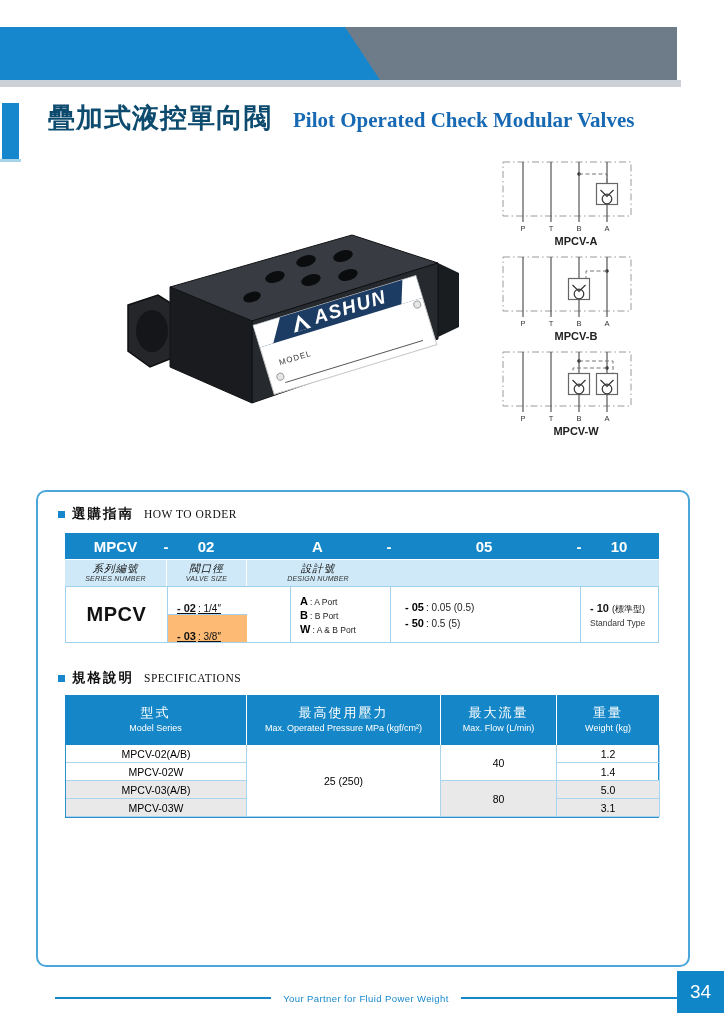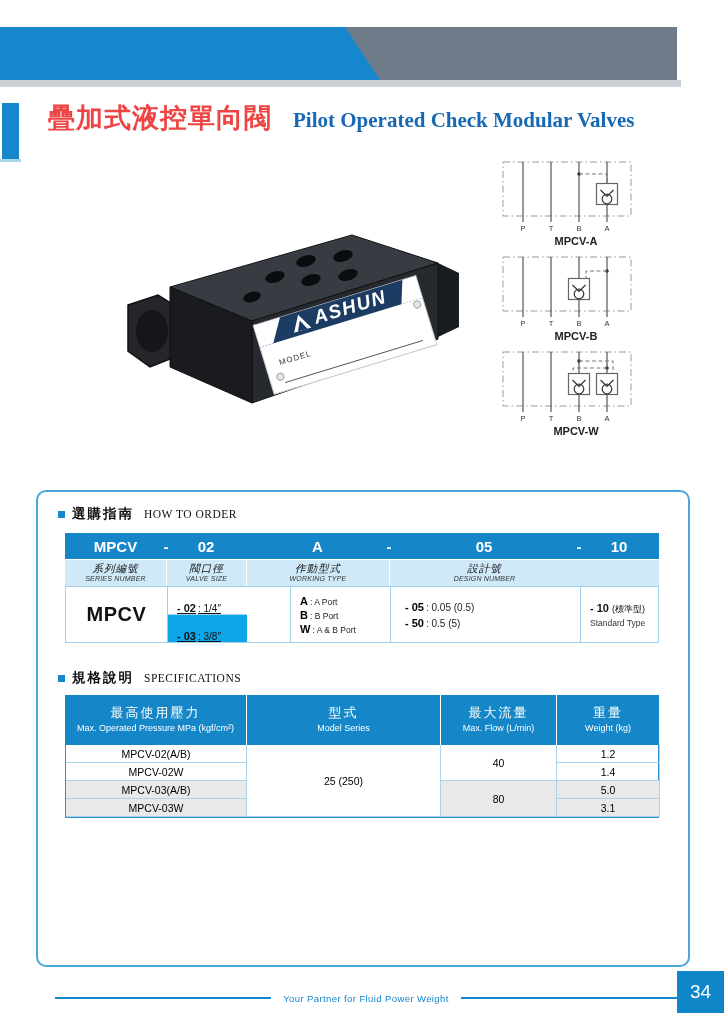--- a/index.html
+++ b/index.html
@@ -9,21 +9,21 @@
   
   .bar-gray{position:absolute;left:0;top:27px;width:677px;height:53px;background:#6e7c89;}
   .bar-blue{position:absolute;left:0;top:27px;width:380px;height:53px;background:#1687cd;
             clip-path:polygon(0 0,90.8% 0,100% 100%,0 100%);}
   .bar-strip{position:absolute;left:0;top:80px;width:681px;height:7px;background:#ccd1d8;}
 
   
   .title-bar{position:absolute;left:2px;top:103px;width:17px;height:56px;background:#1687cd;}
   .title-bar-under{position:absolute;left:0;top:159px;width:21px;height:3px;background:#a8d4ea;}
   .title-row{position:absolute;left:48px;top:100px;display:flex;align-items:baseline;white-space:nowrap;}
-  .title-zh{font-size:27px;font-weight:bold;color:#ef4444;letter-spacing:1px;}
+  .title-zh{font-size:27px;font-weight:bold;color:#0c4a6e;letter-spacing:1px;}
   .title-en{font-family:Liberation Serif, serif;font-size:21px;font-weight:bold;color:#1769b3;margin-left:21px;}
 
   
   .photo{position:absolute;left:100px;top:205px;}
 
   
   .diagrams{position:absolute;left:497px;top:158px;width:168px;display:flex;flex-direction:column;gap:6px;}
   .diagram{display:flex;flex-direction:column;align-items:flex-start;}
   .diagram-caption{width:158px;text-align:center;font-size:11px;font-weight:bold;color:#222;margin-top:1px;}
 
@@ -53,21 +53,21 @@
   .ot-sub .zh{font-size:10.5px;color:#111;letter-spacing:1px;}
   .ot-sub .en{font-size:7px;color:#333;margin-top:1px;letter-spacing:.2px;}
   .ot-body{display:grid;grid-template-columns:101px 80px 143px 190px 80px;
            border:1px solid #a0d0ec;border-top:1px solid #a0d0ec;box-sizing:border-box;height:57px;}
   .ot-body > div{border-left:1px solid #a0d0ec;}
   .ot-body > div:first-child{border-left:none;}
   .ob-series{display:flex;align-items:center;justify-content:center;font-size:20px;font-weight:bold;letter-spacing:.5px;}
   .ob-sizes{display:grid;grid-template-rows:1fr 1fr;}
   .ob-size{display:flex;align-items:flex-end;padding-left:9px;font-size:10px;text-decoration:underline;}
   .ob-size:first-child{border-bottom:1px solid #a0d0ec;}
-  .ob-size.shade{background:#0ea5e9;}
+  .ob-size.shade{background:#fdba74;}
   .ob-size b{font-size:11px;margin-right:2px;}
   .ob-types{display:flex;flex-direction:column;justify-content:center;padding-left:9px;gap:2px;margin-left:43px;}
   .ob-type{font-size:8.5px;color:#222;}
   .ob-type b{font-size:11px;color:#000;margin-right:2px;}
   .ob-crack{display:flex;flex-direction:column;justify-content:center;padding-left:14px;gap:4px;}
   .ob-crack-line{font-size:10px;color:#222;}
   .ob-crack-line b{font-size:11px;color:#000;margin-right:2px;}
   .ob-design{display:flex;flex-direction:column;justify-content:center;padding-left:9px;gap:2px;}
   .ob-design-line1{font-size:9px;} .ob-design-line1 b{font-size:11px;margin-right:3px;}
   .ob-design-line2{font-size:8.5px;color:#333;}
@@ -265,24 +265,20 @@
       <div class="ot-sub">
         <div>
           <span class="zh">系列編號</span>
           <span class="en">SERIES NUMBER</span>
         </div>
         <div>
           <span class="zh">閥口徑</span>
           <span class="en">VALVE SIZE</span>
         </div>
         <div>
-          <span class="zh">作動型式</span>
-          <span class="en">WORKING TYPE</span>
-        </div>
-        <div>
           <span class="zh">設計號</span>
           <span class="en">DESIGN NUMBER</span>
         </div>
       </div>
       <div class="ot-body">
         <div class="ob-series">MPCV</div>
         <div class="ob-sizes">
           <div class="ob-size">
             <b>- 02</b>
             <span>: 1/4″</span>
@@ -322,26 +318,26 @@
 
     <div class="section-title st2">
       <span class="section-bullet"></span>
       <span class="section-zh">規格說明</span>
       <span class="section-en">SPECIFICATIONS</span>
     </div>
 
     <div class="sp">
       <div class="sp-head">
         <div>
+          <span class="zh">型式</span>
+          <span class="en">Model Series</span>
+        </div>
+        <div>
           <span class="zh">最高使用壓力</span>
           <span class="en">Max. Operated Pressure MPa (kgf/cm²)</span>
-        </div>
-        <div>
-          <span class="zh">型式</span>
-          <span class="en">Model Series</span>
         </div>
         <div>
           <span class="zh">最大流量</span>
           <span class="en">Max. Flow (L/min)</span>
         </div>
         <div>
           <span class="zh">重量</span>
           <span class="en">Weight (kg)</span>
         </div>
       </div>

